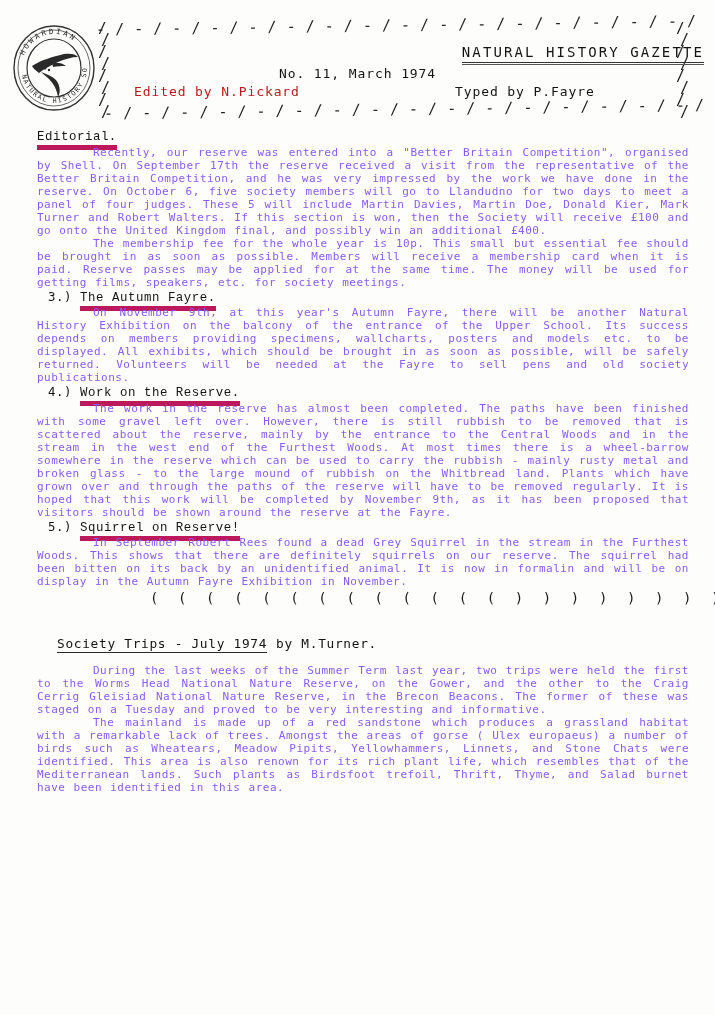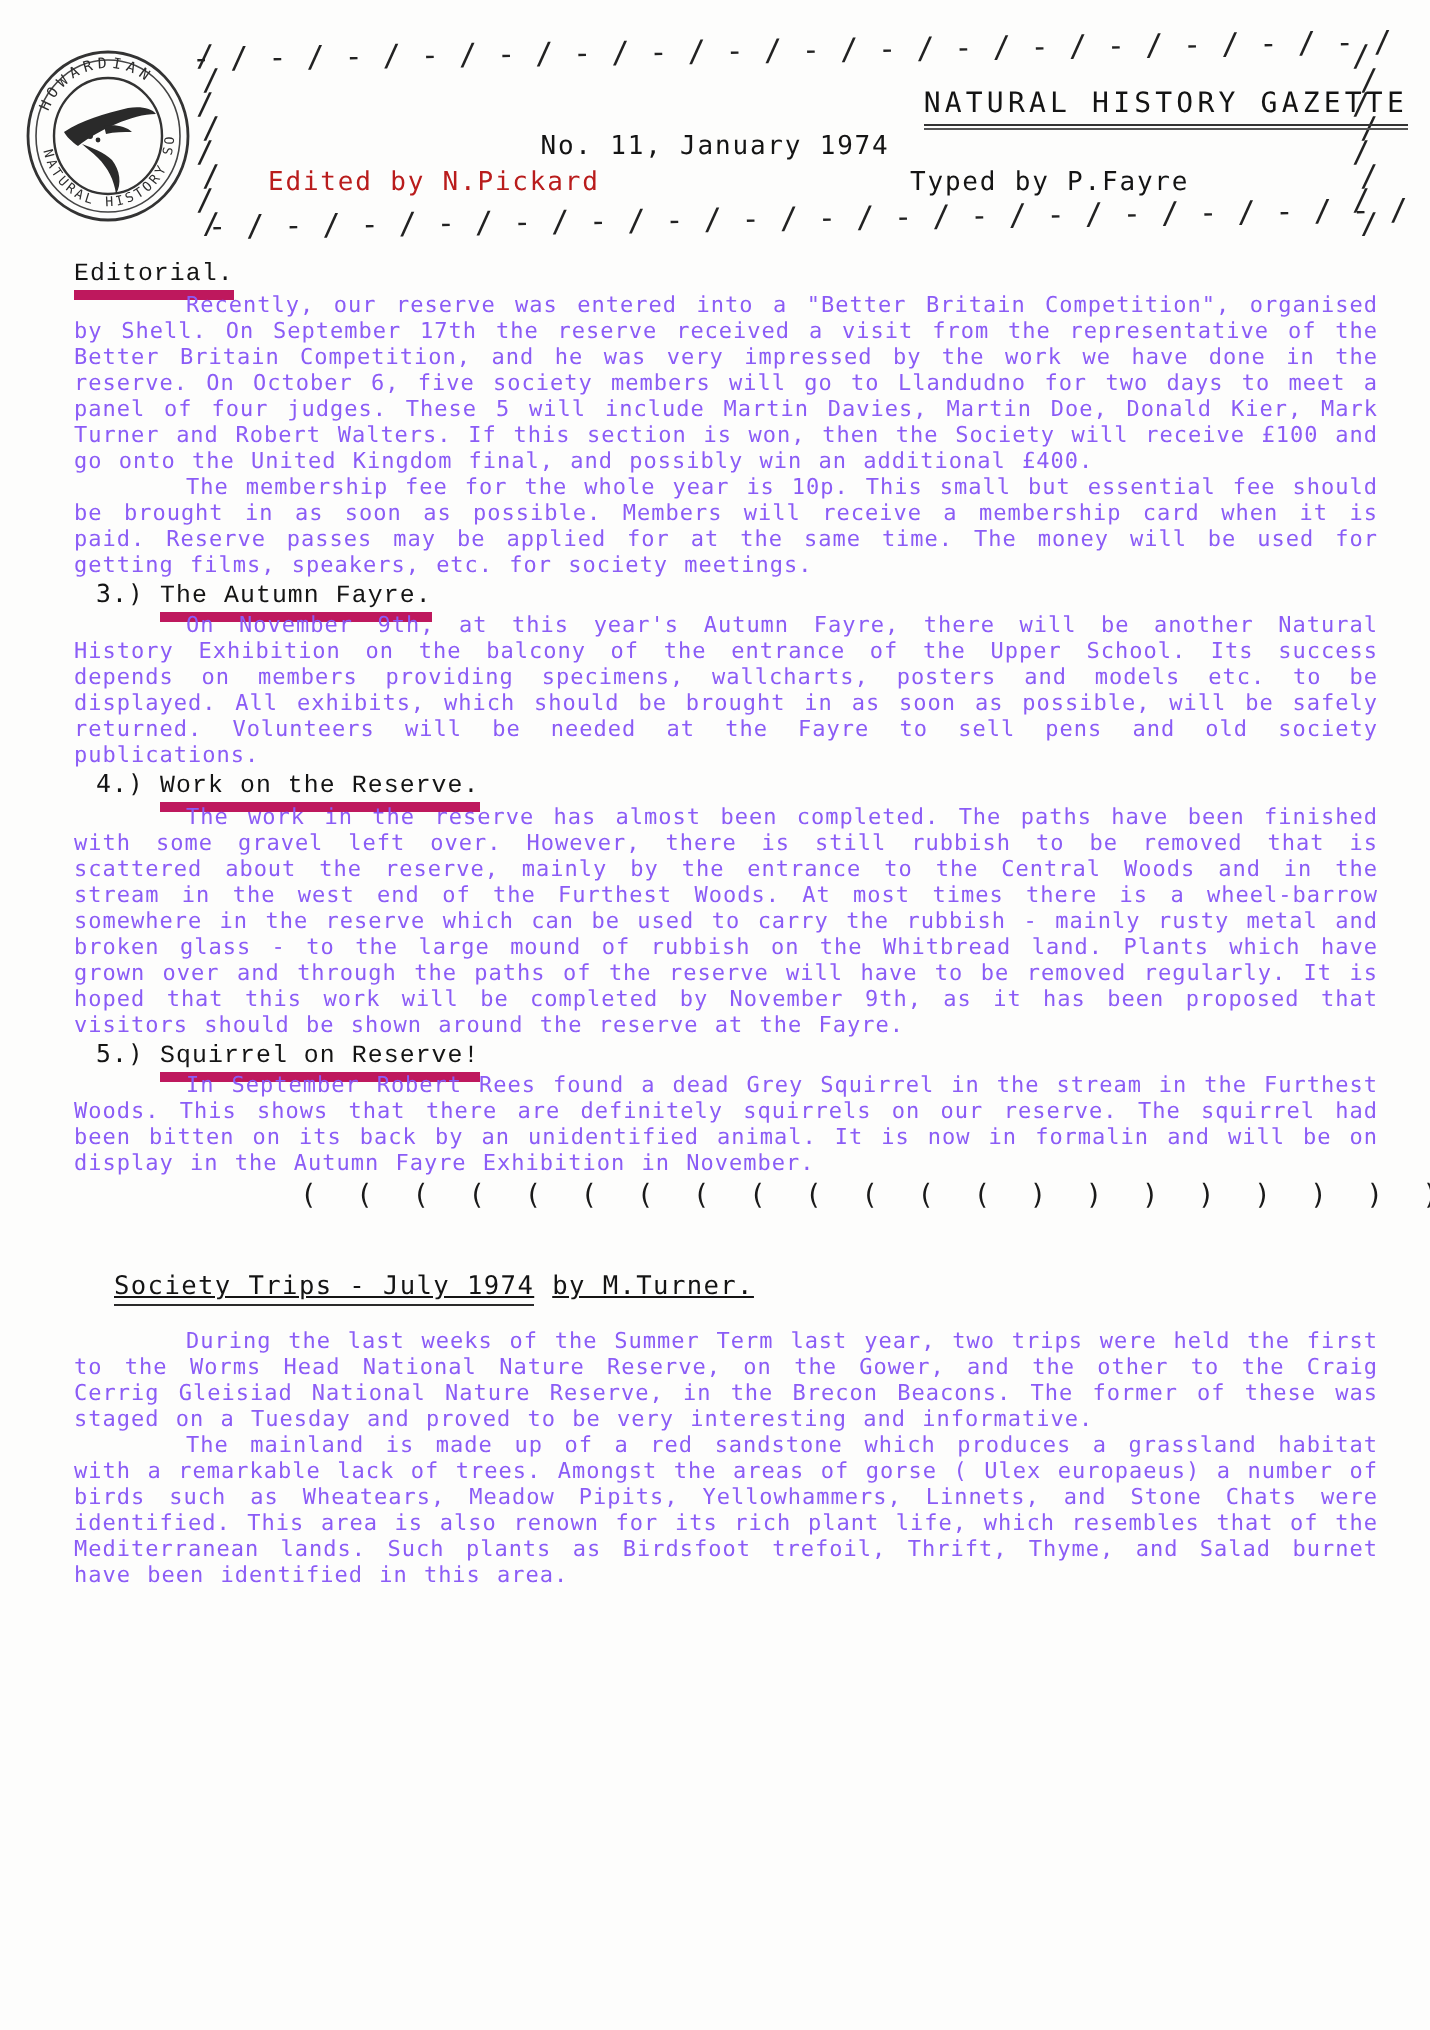--- a/index.html
+++ b/index.html
@@ -178,21 +178,20 @@
     margin: 2px 0 0 150px;
     white-space: nowrap;
   }
 
   .trips-head {
     margin: 30px 0 0 57px;
     font-size: 12.8px;
     letter-spacing: 0.7px;
     color: #141414;
     white-space: nowrap;
-    text-decoration: underline;
   }
   .trips-head .u { border-bottom: 1px solid #2a2a2a; padding-bottom: 1px; }
   .trips-head .by { border-bottom: none; margin-left: 9px; }
 
   .gap-sm { height: 13px; }
 </style>
 </head>
 <body>
 
 <div class="page">
@@ -247,21 +246,21 @@
       <span>/</span>
       <span>/</span>
     </div>
 
     <div class="border-bottom">- / - / - / - / - / - / - / - / - / - / - / - / - / - / - / - / - /</div>
 
     <div class="gazette-title">
       <span class="inner">NATURAL HISTORY GAZETTE</span>
     </div>
 
-    <div class="issue-line">No. 11, January 1974</div>
+    <div class="issue-line">No. 11, March 1974</div>
 
     <div class="credits-left">Edited by N.Pickard</div>
     <div class="credits-right">Typed by P.Fayre</div>
   </div>
 
   <div class="body-area">
 
     <div class="sec-title">
       <span class="u">Editorial.</span>
     </div>

